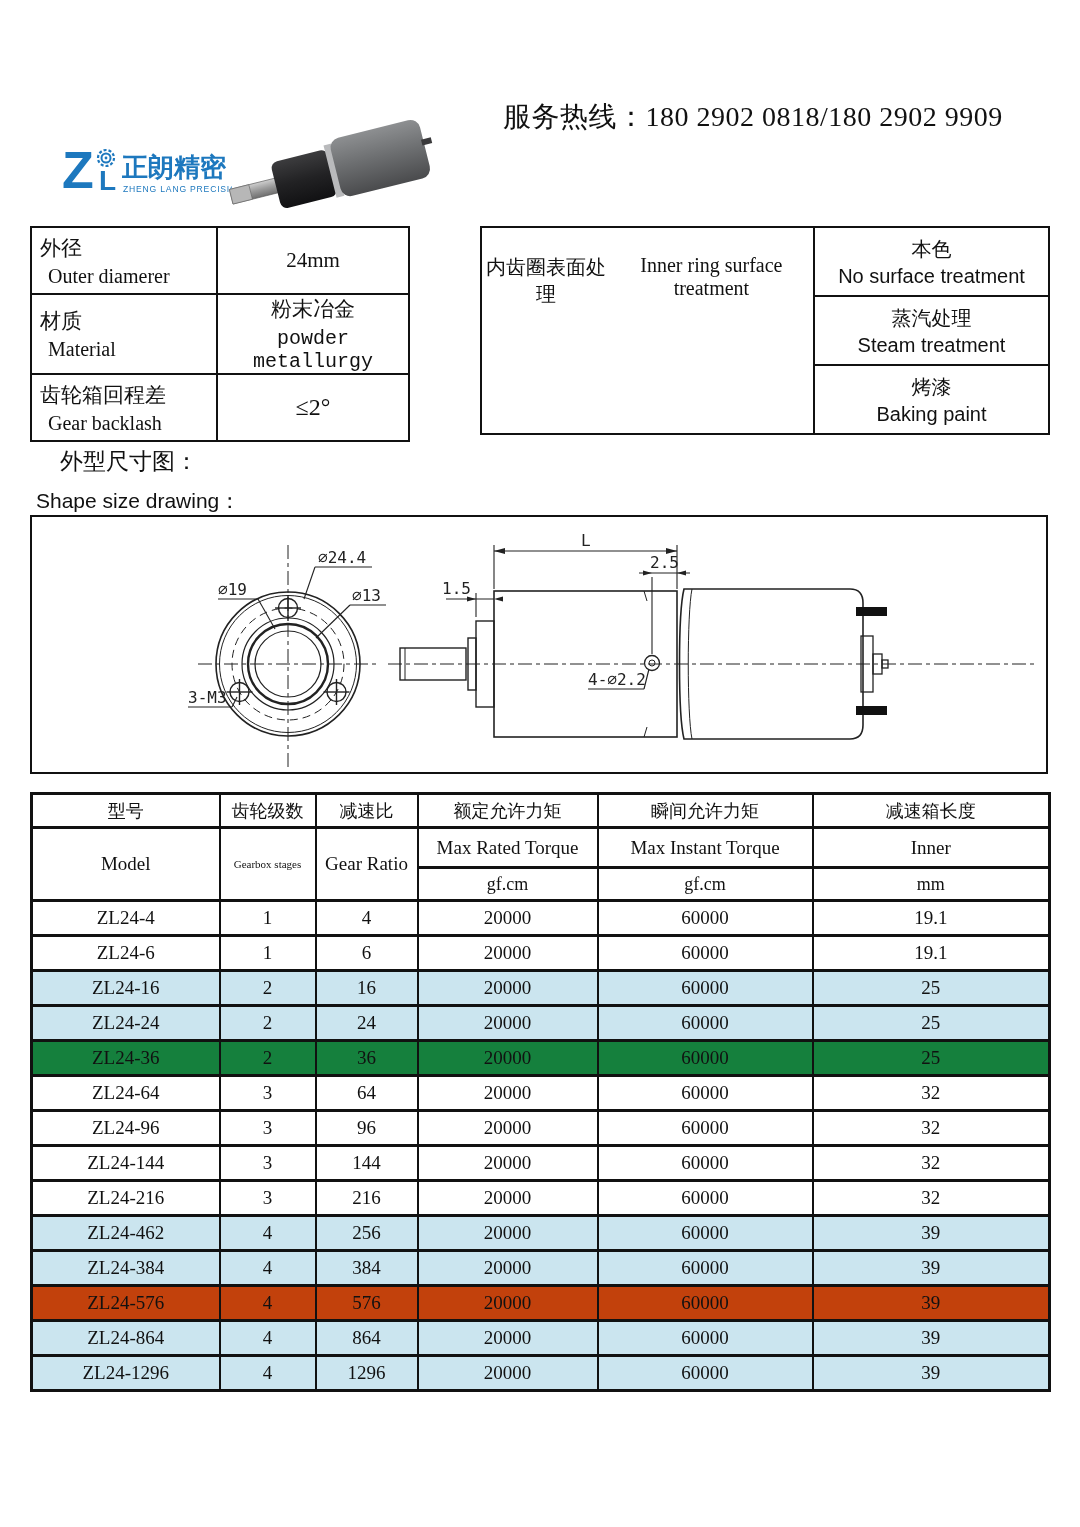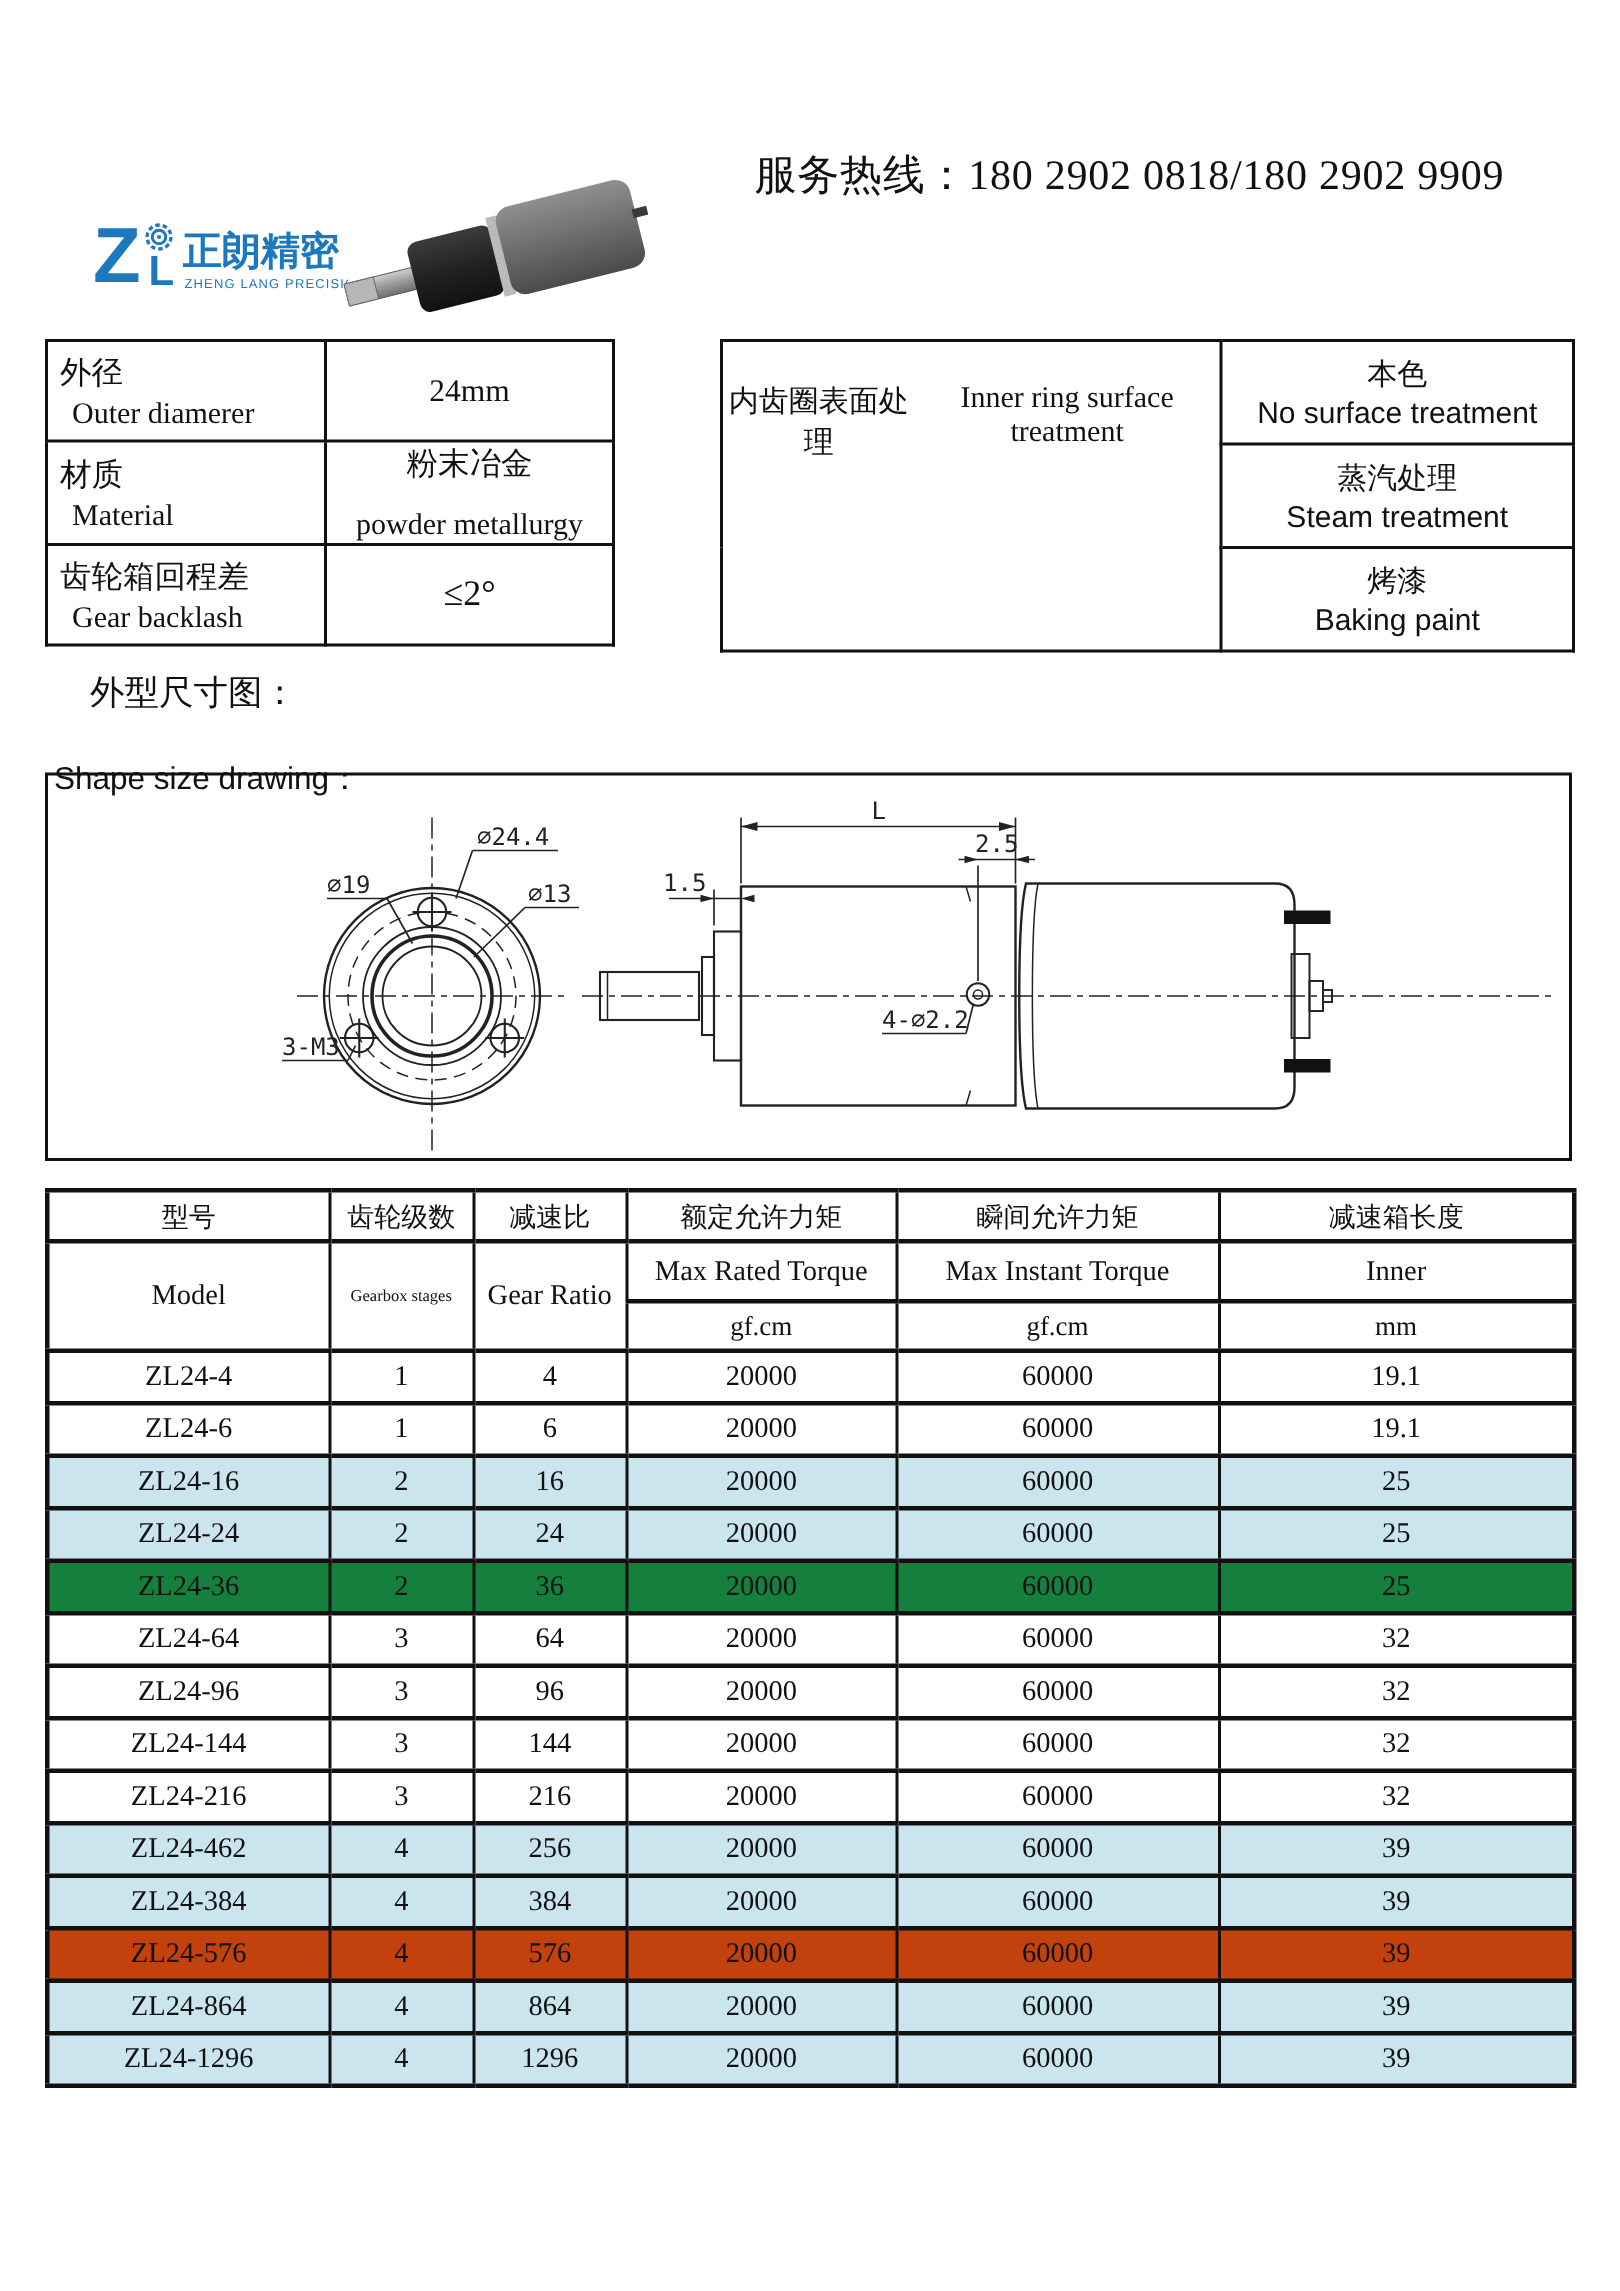--- a/index.html
+++ b/index.html
@@ -26,36 +26,36 @@
   
   table { border-collapse:collapse; }
   .spec-left { position:absolute; left:30px; top:226px; width:378px; table-layout:fixed; }
   .spec-left td { border:2px solid #111; vertical-align:middle; }
   .spec-left tr { height:67px; }
   .cell-label { padding:4px 6px 4px 8px; }
   .cell-label .zh { font-size:21px; display:block; }
   .cell-label .en { font-size:20px; display:block; padding-left:8px; margin-top:3px; }
   .cell-value { text-align:center; }
   .cell-value .zh { font-size:21px; display:block; }
-  .cell-value .en { font-size:20px; display:block; margin-top:16px; }
+  .cell-value .en { font-size:20px; display:block; margin-top:4px;font-family:Liberation Mono, monospace; }
 
   .spec-right { position:absolute; left:480px; top:226px; width:568px; table-layout:fixed; }
   .spec-right td { border:2px solid #111; vertical-align:middle; text-align:center; }
   .spec-right tr { height:68px; }
   .merged-label { height:205px; }
   .merged-label .inner { display:flex; justify-content:space-between;
                          height:205px; padding:26px 0 30px 0; }
   .merged-label .zh { font-size:20px; }
   .merged-label .en { font-size:20px; }
   .opt .zh { font-size:20px; display:block; }
   .opt .en { font-size:20px; display:block; margin-top:2px; }
 
   
   .sec-label-zh { position:absolute; left:60px; top:446px; font-size:23px; }
-  .sec-label-en { position:absolute; left:36px; top:505px; font-size:21px; }
+  .sec-label-en { position:absolute; left:36px; top:487px; font-size:21px; }
   .drawing-box { position:absolute; left:30px; top:515px; width:1018px; height:259px;
                  border:2px solid #111; }
 
   
   .main-table { position:absolute; left:30px; top:792px; width:1018px;
                 table-layout:fixed; border:3px solid #111; }
   .main-table td { border:2px solid #111; border-top-width:3px; border-bottom-width:3px;
                    text-align:center; vertical-align:middle; font-size:18px; }
   .main-table .hrow1 { height:34px; }
   .main-table .hrow2 { height:40px; }

